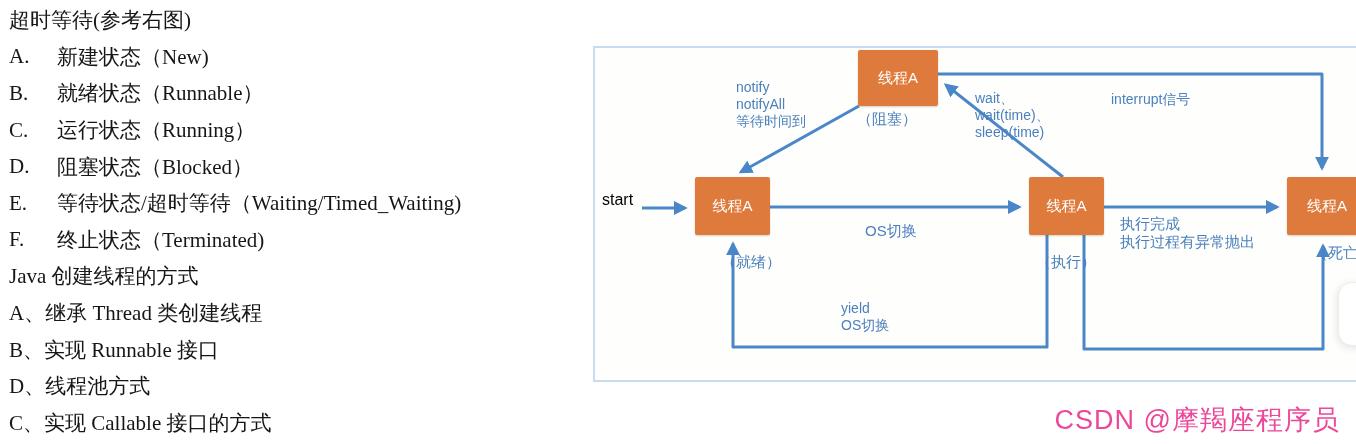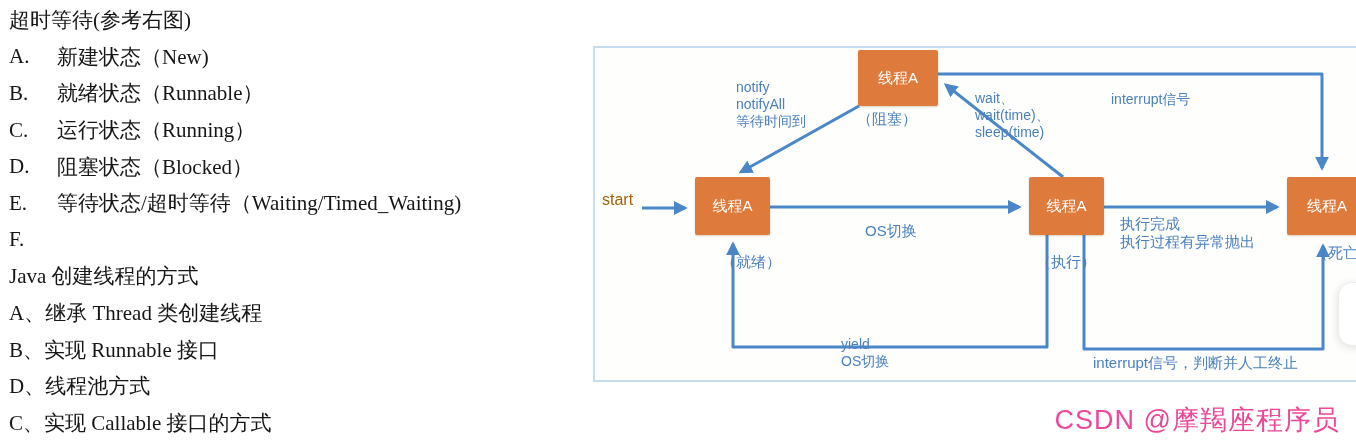--- a/index.html
+++ b/index.html
@@ -21,21 +21,21 @@
           border-radius:2px; display:flex; align-items:center; justify-content:center;
           color:#fff; font-size:15px; box-shadow:0 1px 2px rgba(120,60,10,.25);text-align:right; }
   .node-blocked { left:263px; top:2px;  width:80px; height:56px; }
   .node-ready   { left:100px; top:129px; }
   .node-running { left:434px; top:129px; }
   .node-dead    { left:692px; top:129px; width:80px; }
 
   .cap { position:absolute; color:#4c80bd; font-size:15px; white-space:nowrap; }
   .lbl { position:absolute; color:#4c80bd; font-size:14px; line-height:17px; white-space:nowrap; }
   .lbl.cn { font-size:15px; line-height:18px; }
-  .start-lbl { position:absolute; left:7px; top:143px; color:#a16207; font-size:16px; }
+  .start-lbl { position:absolute; left:7px; top:143px; color:#000000; font-size:16px; }
 
   
   .fab { position:absolute; left:1338px; top:282px; width:40px; height:64px;
          background:#fff; border:1px solid #ececec; border-radius:14px;
          box-shadow:-1px 2px 8px rgba(0,0,0,.10); }
 
   
   .watermark { position:absolute; right:16px; top:402px; font-size:27px; letter-spacing:1px;
                color:#ec4899; text-shadow:1px 1px 0 #ffffff; white-space:nowrap; }
 </style>
@@ -59,20 +59,21 @@
   <div class="line">
     <span class="marker">D.</span>
     <span>阻塞状态（Blocked）</span>
   </div>
   <div class="line">
     <span class="marker">E.</span>
     <span>等待状态/超时等待（Waiting/Timed_Waiting)</span>
   </div>
   <div class="line">
     <span class="marker">F.</span>
+    <span>终止状态（Terminated)</span>
   </div>
   <div class="line">Java 创建线程的方式</div>
   <div class="line">A、继承 Thread 类创建线程</div>
   <div class="line">B、实现 Runnable 接口</div>
   <div class="line">D、线程池方式</div>
   <div class="line">C、实现 Callable 接口的方式</div>
 </div>
 
 <div class="panel">
 
@@ -120,23 +121,22 @@
 
   <div class="lbl" style="left:516px; top:43px;">interrupt信号</div>
 
   <div class="lbl cn" style="left:270px; top:174px;">OS切换</div>
 
   <div class="lbl cn" style="left:525px; top:167px;">
     <div>执行完成</div>
     <div>执行过程有异常抛出</div>
   </div>
 
-  <div class="lbl" style="left:246px; top:252px;margin-top:36px;">
+  <div class="lbl" style="left:246px; top:252px;">
     <div>yield</div>
     <div class="cn">OS切换</div>
   </div>
 
-  <div class="lbl cn" style="left:498px; top:306px;">interrupt信号，判断并人工终止</div>
 </div>
 
 <div class="fab"></div>
 
 <div class="watermark">CSDN @摩羯座程序员</div>
 
 </body></html>

